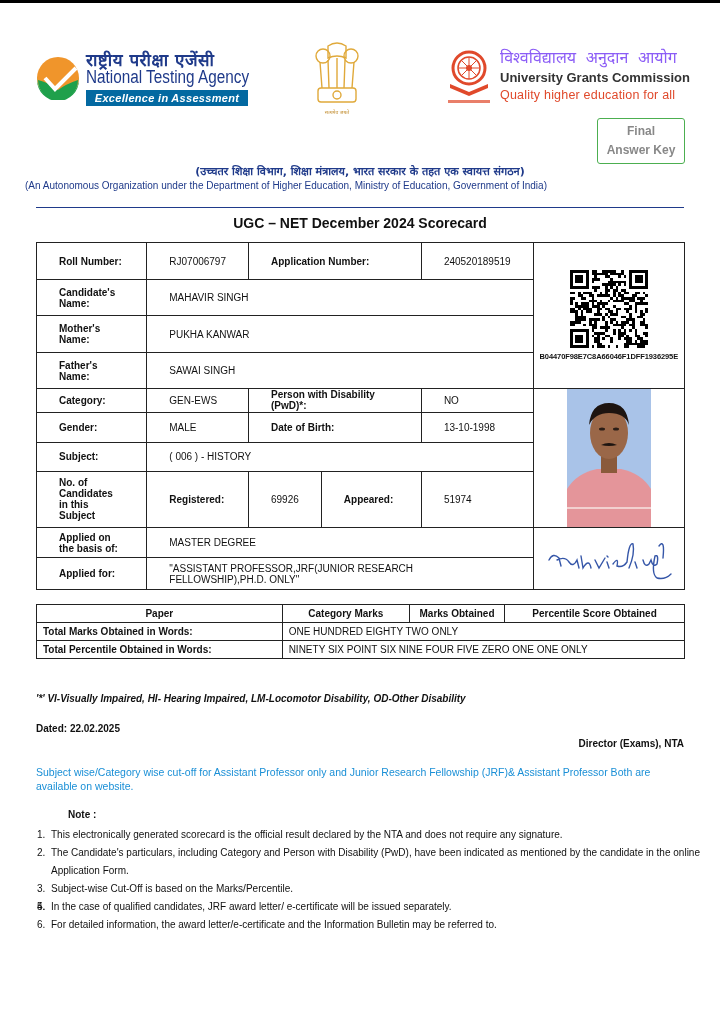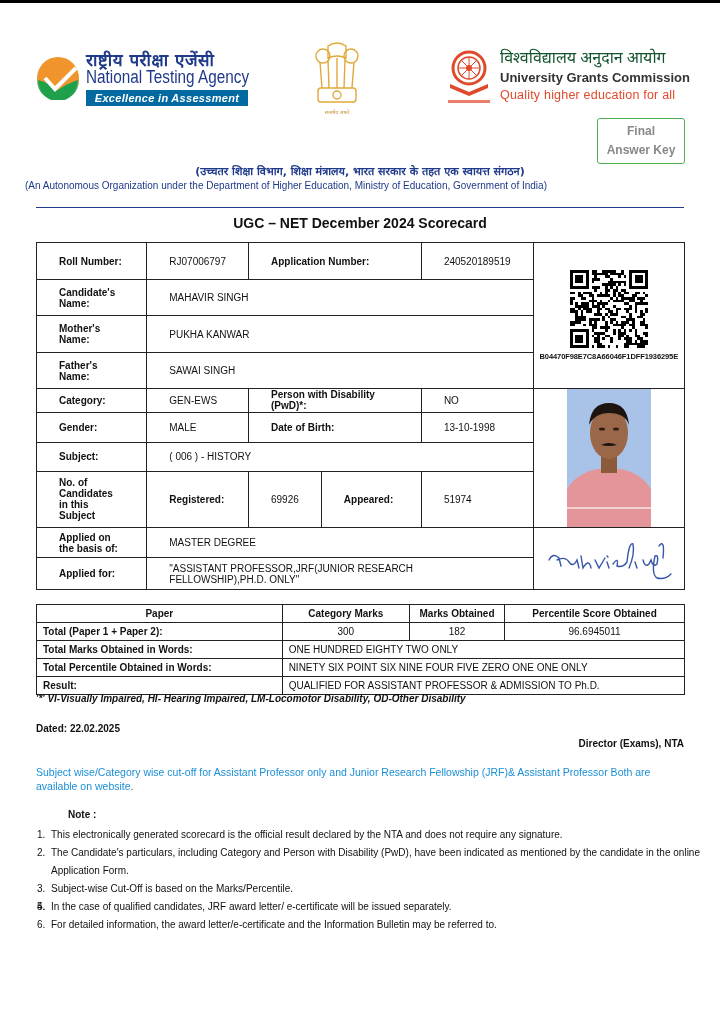--- a/index.html
+++ b/index.html
@@ -14,21 +14,21 @@
   .nta-logo { position: absolute; left: 36px; top: 48px; width: 214px; height: 62px; }
   .nta-circle { position: absolute; left: 0; top: 8px; width: 44px; height: 44px; }
   .nta-hindi { position: absolute; left: 50px; top: 0; font-size: 17px; color: #1f3a8a; font-weight: bold; letter-spacing: 0.5px; font-family: "DejaVu Sans", sans-serif; }
   .nta-eng { position: absolute; left: 50px; top: 19px; font-size: 18px; color: #1f3a8a; font-family: "Liberation Sans", sans-serif; transform: scaleX(0.85); transform-origin: left; white-space: nowrap; }
   .nta-tag { position: absolute; left: 50px; top: 42px; width: 162px; height: 16px; background: #0369a1; color: #fff; font-size: 11px; font-style: italic; font-weight: bold; line-height: 16px; text-align: center; letter-spacing: 0.3px; }
 
   .emblem { position: absolute; left: 314px; top: 40px; width: 46px; height: 78px; }
 
   .ugc-logo { position: absolute; left: 444px; top: 48px; width: 250px; height: 60px; }
   .ugc-wheel { position: absolute; left: 0; top: 0; width: 50px; height: 58px; }
-  .ugc-hindi { position: absolute; left: 56px; top: -2px; font-size: 16px; color: #14532d; font-family: Liberation Serif, serif; white-space: nowrap; }
+  .ugc-hindi { position: absolute; left: 56px; top: -2px; font-size: 16px; color: #8b5cf6; font-family: Liberation Mono, monospace; white-space: nowrap; }
   .ugc-eng { position: absolute; left: 56px; top: 22px; font-size: 13px; font-weight: bold; color: #333; white-space: nowrap; }
   .ugc-tag { position: absolute; left: 56px; top: 40px; font-size: 12.5px; color: #e0492b; white-space: nowrap; letter-spacing: 0.2px; }
 
   .answer-key-btn {
     position: absolute; left: 597px; top: 118px; width: 86px; height: 44px;
     border: 1px solid #4caf50; border-radius: 3px; background: #fff;
     color: #888; font-size: 12px; font-weight: bold; text-align: center;
     display: flex; flex-direction: column; justify-content: center; line-height: 19px;
     cursor: pointer;
   }
@@ -552,36 +552,26 @@
       <col style="width:178px">
   </colgroup>
   <tbody>
       <tr>
     <th>Paper</th>
     <th>Category Marks</th>
     <th>Marks Obtained</th>
     <th>Percentile Score Obtained</th>
   </tr>
   <tr>
-    <td class="lbl">Total (Paper 1 + Paper 2):</td>
-    <td class="c">300</td>
-    <td class="c">182</td>
-    <td class="c">96.6945011</td>
-  </tr>
-  <tr>
     <td class="lbl">Total Marks Obtained in Words:</td>
     <td colspan="3">ONE HUNDRED EIGHTY TWO ONLY</td>
   </tr>
   <tr>
     <td class="lbl">Total Percentile Obtained in Words:</td>
     <td colspan="3">NINETY SIX POINT SIX NINE FOUR FIVE ZERO ONE ONE ONLY</td>
-  </tr>
-  <tr>
-    <td class="lbl">Result:</td>
-    <td colspan="3">QUALIFIED FOR ASSISTANT PROFESSOR &amp; ADMISSION TO Ph.D.</td>
   </tr>
 </tbody>
   </table>
 
 <div class="pwd-note">'*' VI-Visually Impaired, HI- Hearing Impaired, LM-Locomotor Disability, OD-Other Disability</div>
 <div class="dated">Dated: 22.02.2025</div>
 <div class="director">Director (Exams), NTA</div>
 <div class="cutoff-link">Subject wise/Category wise cut-off for Assistant Professor only and Junior Research Fellowship (JRF)&amp; Assistant Professor Both are available on website.</div>
 
 <div class="note-title">Note :</div>

